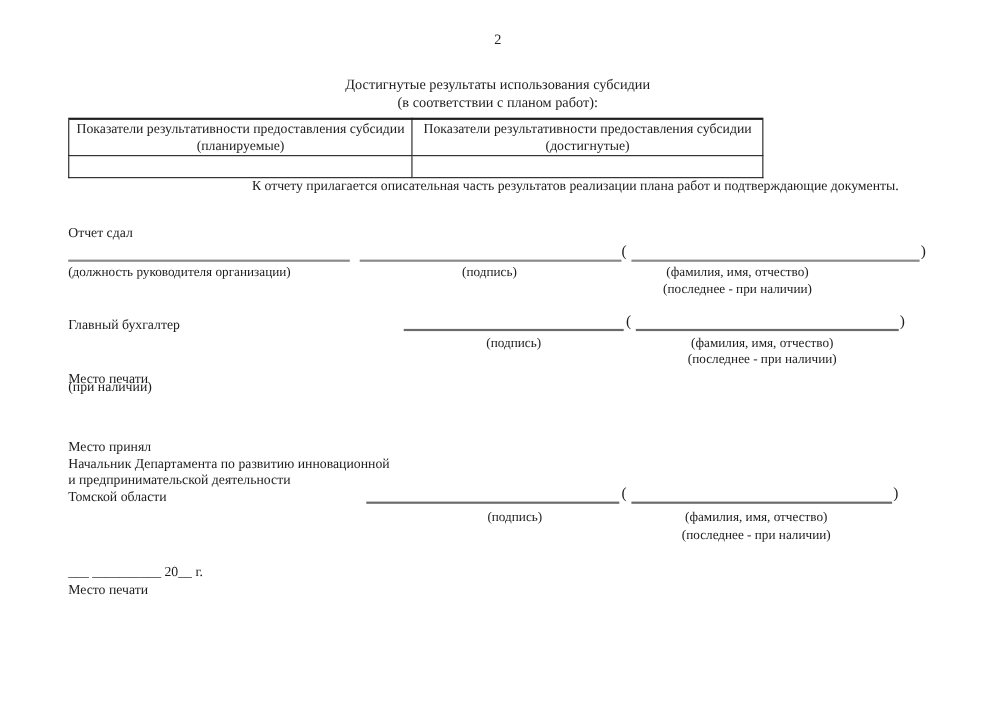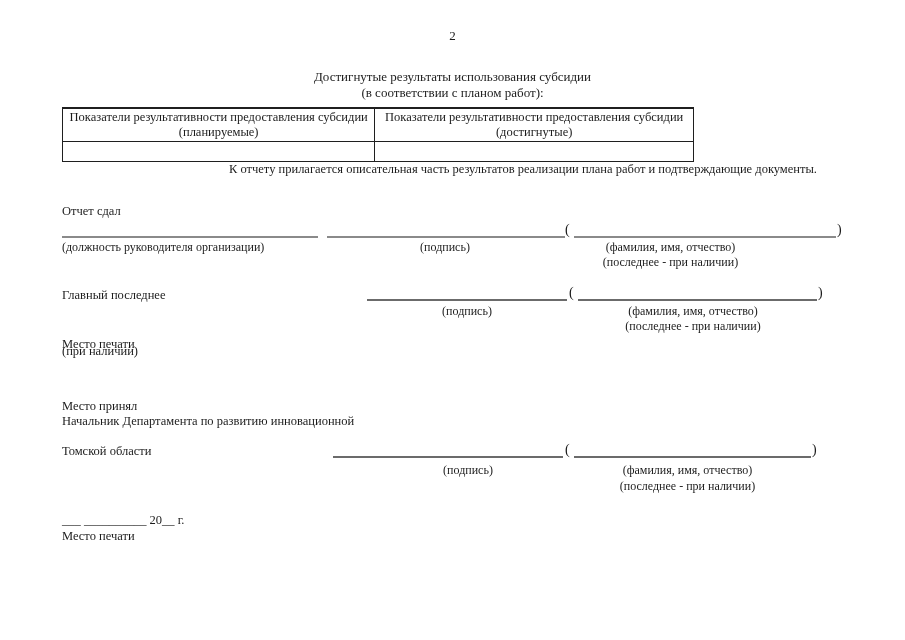--- a/index.html
+++ b/index.html
@@ -85,36 +85,37 @@
   <div class="sigline" style="top:236px; left:327px; width:238px;"></div>
   <span class="paren" style="top:223px; left:565px;">(</span>
   <div class="sigline" style="top:236px; left:574px; width:262px;"></div>
   <span class="paren" style="top:223px; left:837px;">)</span>
 
   <div class="abs cap" style="top:240px; left:62px;">(должность руководителя организации)</div>
   <div class="abs cap capc" style="top:240px; left:395px; width:100px;">(подпись)</div>
   <div class="abs cap capc" style="top:240px; left:578px; width:185px;">(фамилия, имя, отчество)</div>
   <div class="abs cap capc" style="top:255px; left:578px; width:185px;">(последнее - при наличии)</div>
 
-  <div class="abs" style="top:288px; left:62px;">Главный последнее</div>
+  <div class="abs" style="top:288px; left:62px;">Главный бухгалтер</div>
 
   <div class="sigline dark" style="top:299px; left:367px; width:200px;"></div>
   <span class="paren" style="top:286px; left:569px;">(</span>
   <div class="sigline dark" style="top:299px; left:578px; width:239px;"></div>
   <span class="paren" style="top:286px; left:818px;">)</span>
 
   <div class="abs cap capc" style="top:304px; left:417px; width:100px;">(подпись)</div>
   <div class="abs cap capc" style="top:304px; left:598px; width:190px;">(фамилия, имя, отчество)</div>
   <div class="abs cap capc" style="top:319px; left:598px; width:190px;">(последнее - при наличии)</div>
 
   <div class="abs" style="top:337px; left:62px;">Место печати</div>
   <div class="abs" style="top:344px; left:62px;">(при наличии)</div>
 
   <div class="abs" style="top:399px; left:62px;">Место принял</div>
   <div class="abs" style="top:414px; left:62px;">Начальник Департамента по развитию инновационной</div>
+  <div class="abs" style="top:429px; left:62px;">и предпринимательской деятельности</div>
   <div class="abs" style="top:444px; left:62px;">Томской области</div>
 
   <div class="sigline dark" style="top:456px; left:333px; width:230px;"></div>
   <span class="paren" style="top:443px; left:565px;">(</span>
   <div class="sigline dark" style="top:456px; left:574px; width:237px;"></div>
   <span class="paren" style="top:443px; left:812px;">)</span>
 
   <div class="abs cap capc" style="top:463px; left:418px; width:100px;">(подпись)</div>
   <div class="abs cap capc" style="top:463px; left:590px; width:195px;">(фамилия, имя, отчество)</div>
   <div class="abs cap capc" style="top:479px; left:590px; width:195px;">(последнее - при наличии)</div>

